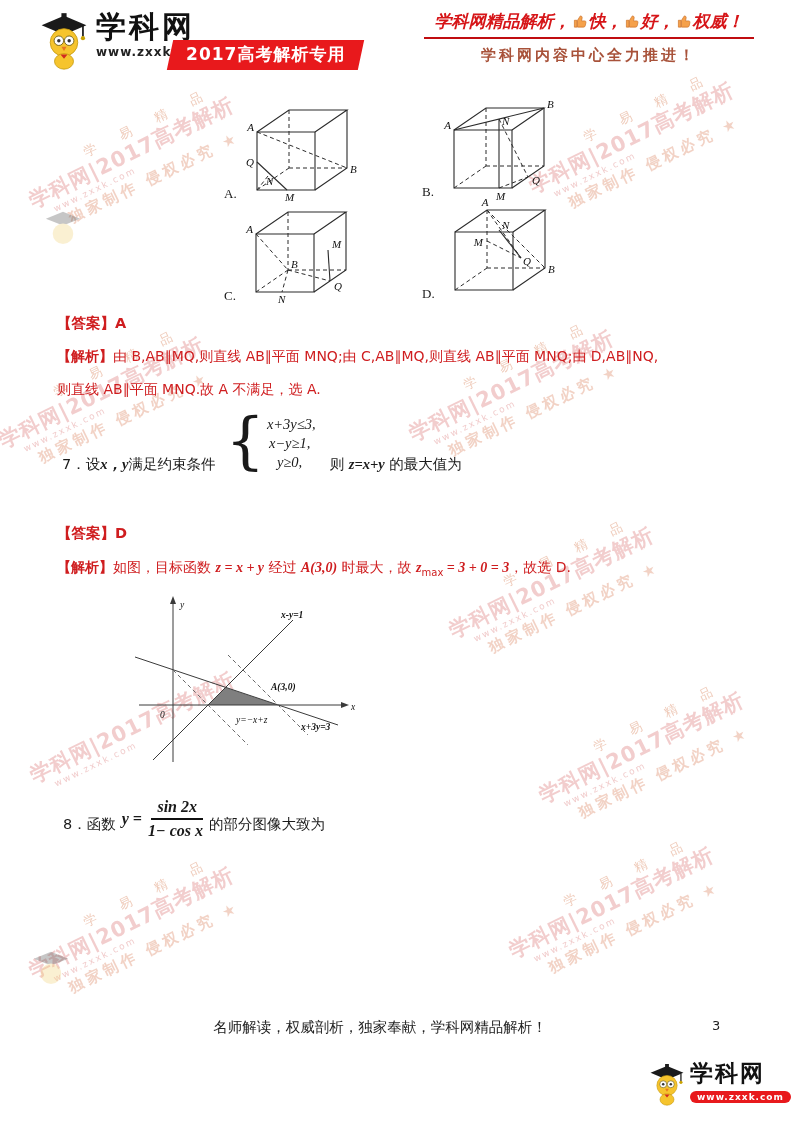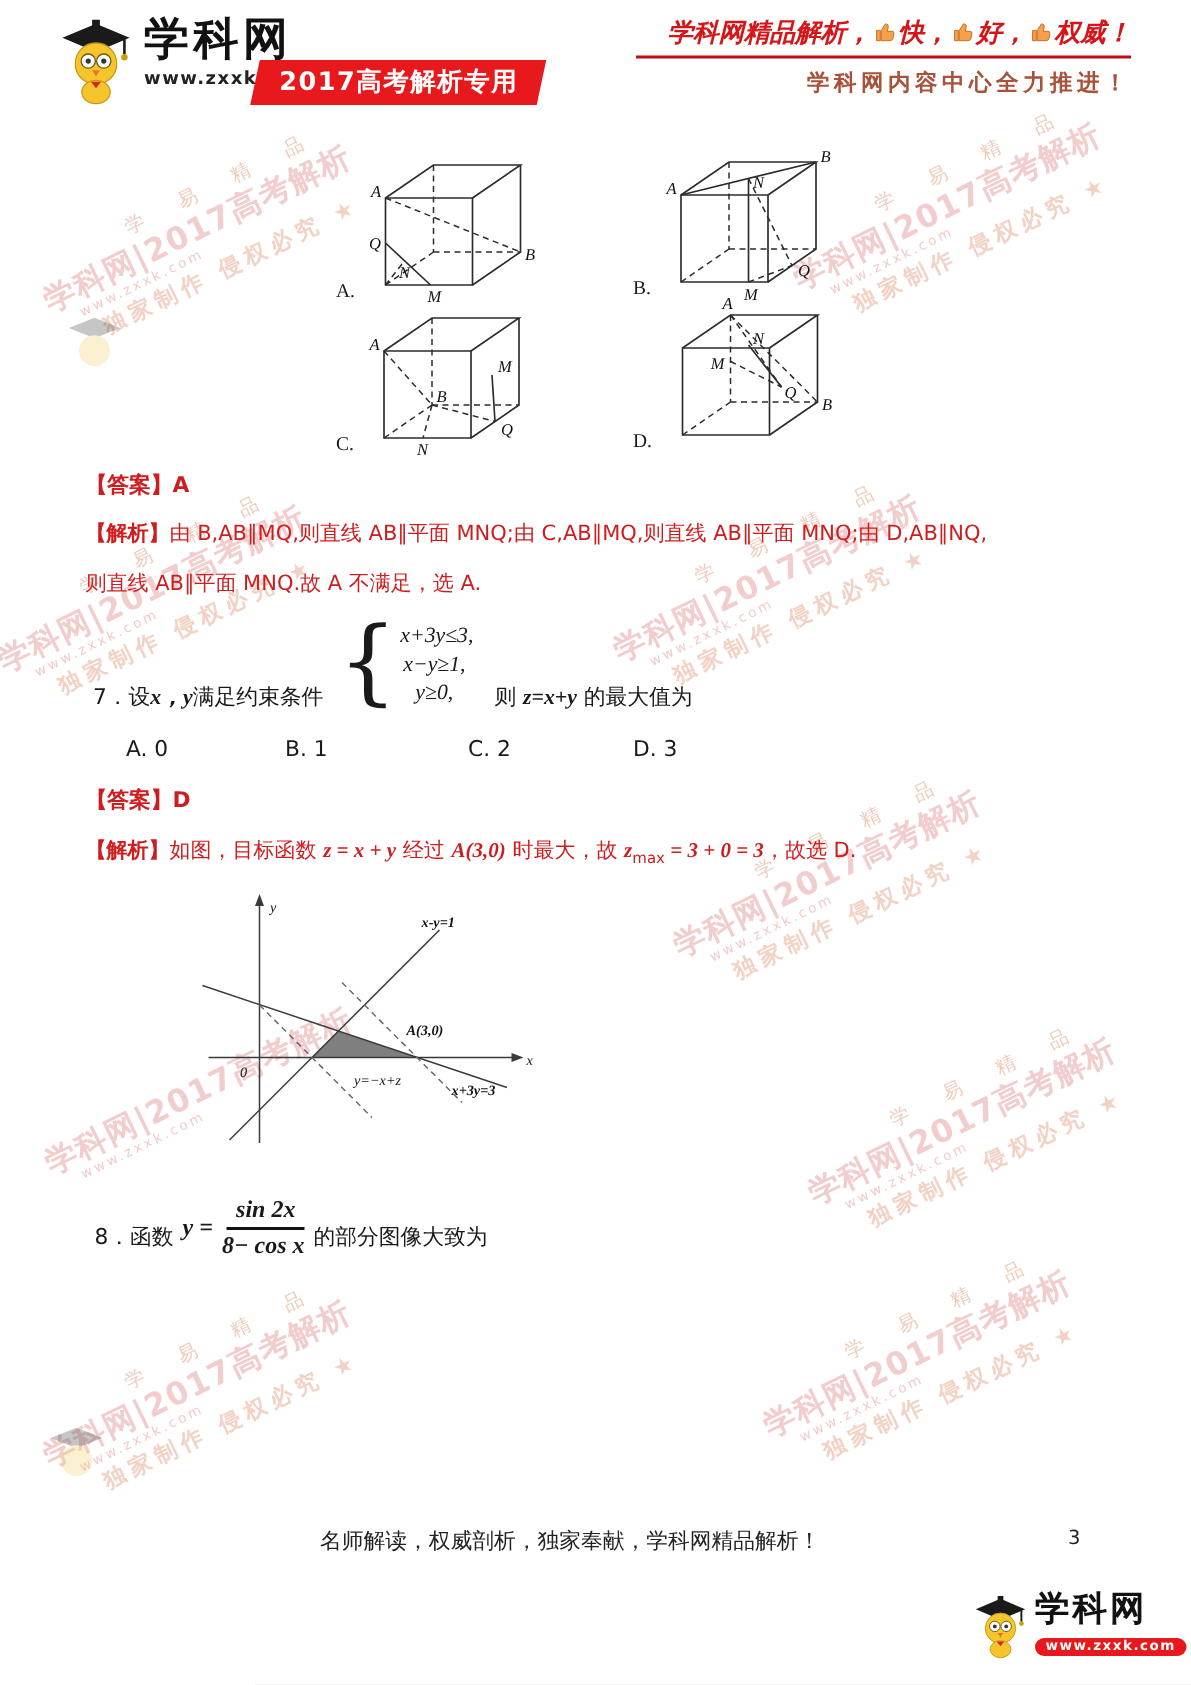--- a/index.html
+++ b/index.html
@@ -16,21 +16,21 @@
   .wm-foot{font-size:15px;font-weight:bold;color:rgba(230,165,140,.5);letter-spacing:4px;margin-left:28px;margin-top:2px;}
   .wm-owl{position:absolute;width:42px;height:48px;opacity:.33;}
   
   .logo-owl{position:absolute;left:38px;top:8px;width:52px;height:62px;}
   .logo-stack{position:absolute;left:96px;top:12px;}
   .logo-name{font-size:30px;font-weight:bold;letter-spacing:3px;color:#111;line-height:1;}
   .logo-url{font-size:12px;font-weight:bold;color:#222;letter-spacing:1px;margin-top:3px;}
   .banner{position:absolute;left:170px;top:40px;background:#e8191c;color:#fff;font-size:17px;
           font-weight:bold;padding:3px 16px 4px 16px;transform:skewX(-12deg);letter-spacing:1px;}
   .banner span{display:inline-block;transform:skewX(12deg);}
-  .slogan{position:absolute;right:40px;top:10px;width:330px;text-align:right;}
+  .slogan{position:absolute;right:40px;top:10px;width:330px;text-align:center;}
   .slogan-l1{font-size:17px;font-weight:bold;font-style:italic;color:#d61518;
              border-bottom:2px solid #c00d10;padding-bottom:4px;white-space:nowrap;}
   .thumb{display:inline-block;width:16px;height:15px;vertical-align:-2px;margin:0 1px;}
   .slogan-l2{font-size:15px;font-weight:bold;color:#a8523a;letter-spacing:3px;margin-top:7px;}
   
   .fig{position:absolute;display:flex;align-items:flex-end;gap:4px;}
   .fig-opt{font-size:13px;font-family:"Liberation Serif",serif;margin-bottom:4px;}
   .cube{width:120px;height:110px;}
   .cube path,.cube line,.cube polyline{fill:none;stroke:#2b2b2b;stroke-width:1.1;}
   .cube .dash{stroke-dasharray:4 3;stroke-width:1;}
@@ -279,26 +279,20 @@
       <span class="q7pre"><span>7．设</span><span class="math">x，y</span><span>满足约束条件</span></span>
       <span class="brace">{</span>
       <span class="sys">
         <span>x+3y≤3,</span>
         <span>x−y≥1,</span>
         <span>y≥0,</span>
       </span>
       <span class="q7suf"><span>则 </span><span class="math">z=x+y</span><span> 的最大值为</span></span>
     </div>
 
-    <div class="opts">
-      <span style="left:0px">A. 0</span>
-      <span style="left:106px">B. 1</span>
-      <span style="left:228px">C. 2</span>
-      <span style="left:338px">D. 3</span>
-    </div>
 
     <div class="ans red" style="left:57px;top:524px">
       <span class="tag">【答案】</span><span>D</span>
     </div>
     <div class="ana red" style="left:57px;top:557px">
       <span class="tag">【解析】</span><span>如图，目标函数 </span><span class="math">z = x + y</span><span> 经过 </span><span class="math">A(3,0)</span><span> 时最大，故 </span><span class="math">z</span><span class="sub">max</span><span class="math"> = 3 + 0 = 3</span><span>，故选 D.</span>
     </div>
 
     <svg class="graph" viewBox="0 0 235 178">
       <polygon points="75,115 145,115 92.5,97.5" fill="#7f7f7f" stroke="none"></polygon>
@@ -318,21 +312,21 @@
       <text x="103" y="133">y=−x+z</text>
       <text class="lbl" x="168" y="140">x+3y=3</text>
     </svg>
 
     <div class="q8row">
       <span class="q8pre">8．函数</span>
       <span class="eq">
         <span class="eq-lhs">y =</span>
         <span class="frac">
           <span class="num">sin 2x</span>
-          <span class="den">8− cos x</span>
+          <span class="den">1− cos x</span>
         </span>
       </span>
       <span class="q8suf">的部分图像大致为</span>
     </div>
 
     <div class="footer-slogan">名师解读，权威剖析，独家奉献，学科网精品解析！</div>
     <div class="page-num">3</div>
 
     <div class="corner-logo">
       <svg class="corner-owl" viewBox="0 0 60 72">

